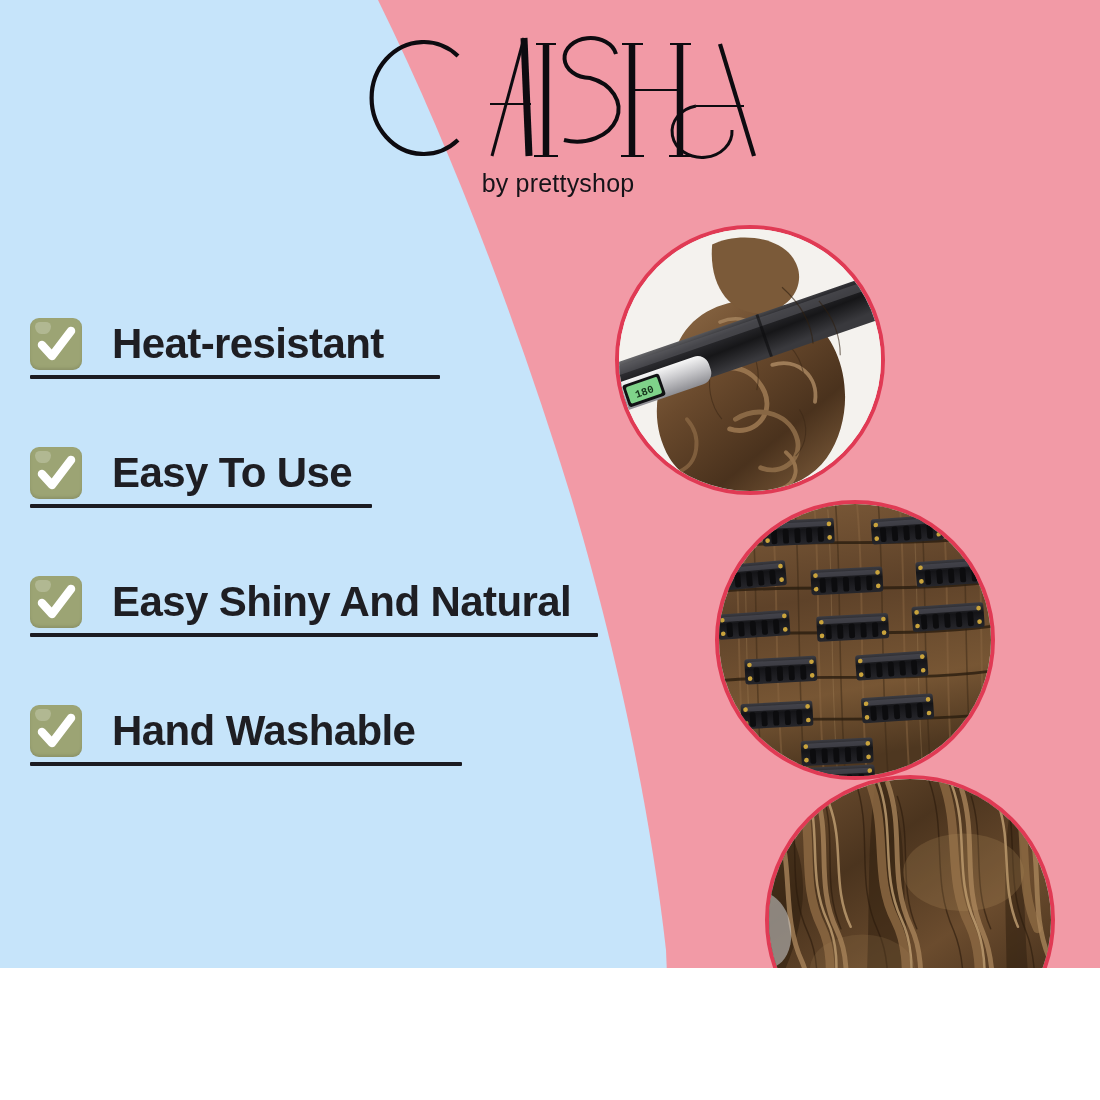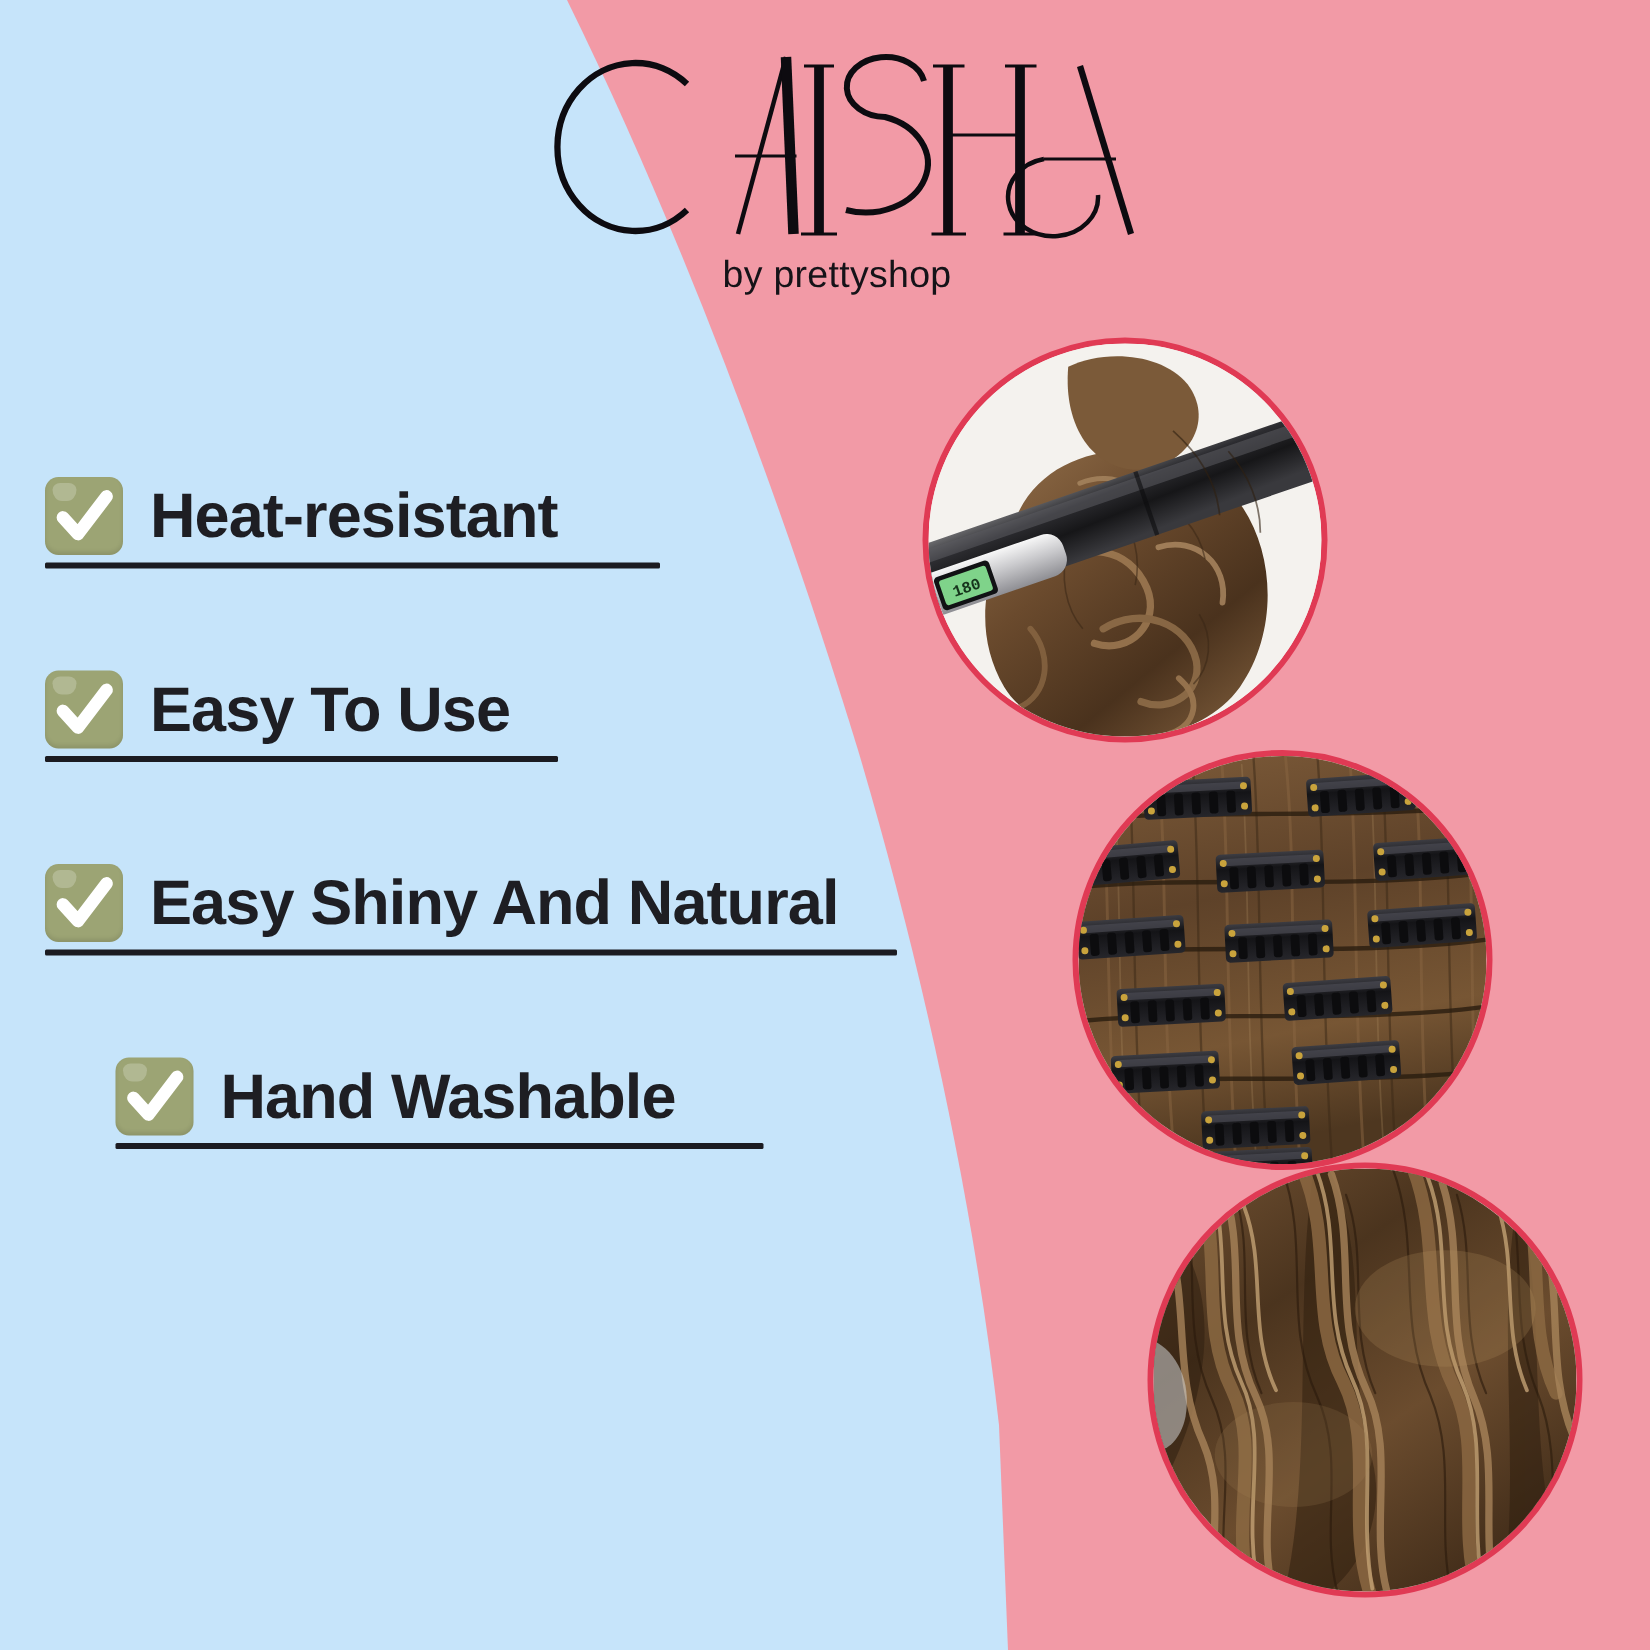--- a/index.html
+++ b/index.html
@@ -5,21 +5,21 @@
 <style>
   html, body {
     margin: 0;
     padding: 0;
     background: #ffffff;
   }
 
   #canvas {
     position: relative;
     width: 1100px;
-    height: 1100px;
+    height: 968px;
     overflow: hidden;
     font-family: "Liberation Sans", sans-serif;
     background: #0ea5e9; 
     -webkit-font-smoothing: antialiased;
   }
 
   
   .bg-layer {
     position: absolute;
     inset: 0;
@@ -61,25 +61,25 @@
     position: absolute;
     left: 30px;
     top: 318px;
     width: 600px;
     z-index: 5;
   }
   .feature-item {
     position: relative;
     display: flex;
     align-items: center;
-    gap: 18px;
+    gap: 30px;
     padding-bottom: 9px;
     margin-bottom: 68px;
   }
-  .feature-item:last-child { margin-bottom: 0; margin-left: 47px; }
+  .feature-item:last-child { margin-bottom: 0; }
 
   .feature-rule {
     position: absolute;
     left: 0;
     bottom: 0;
     height: 4px;
     background: #1b1b21;
     border-radius: 1px;
   }
 

